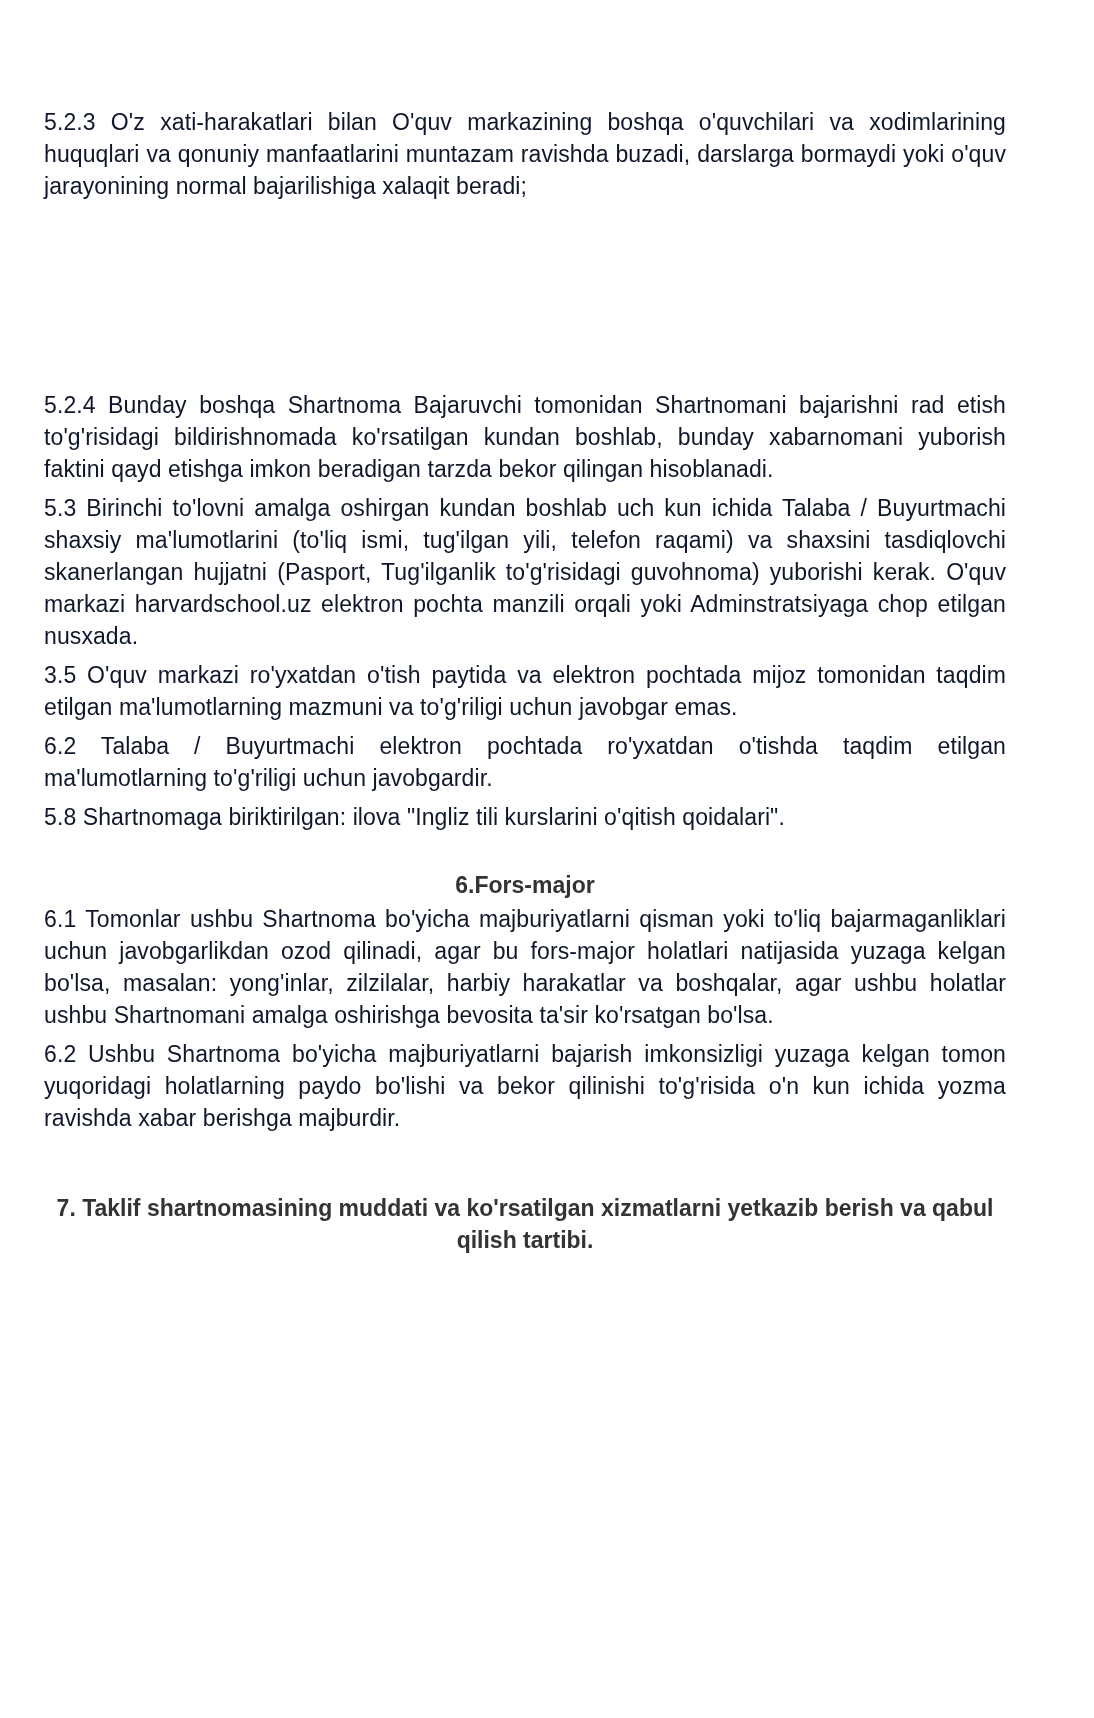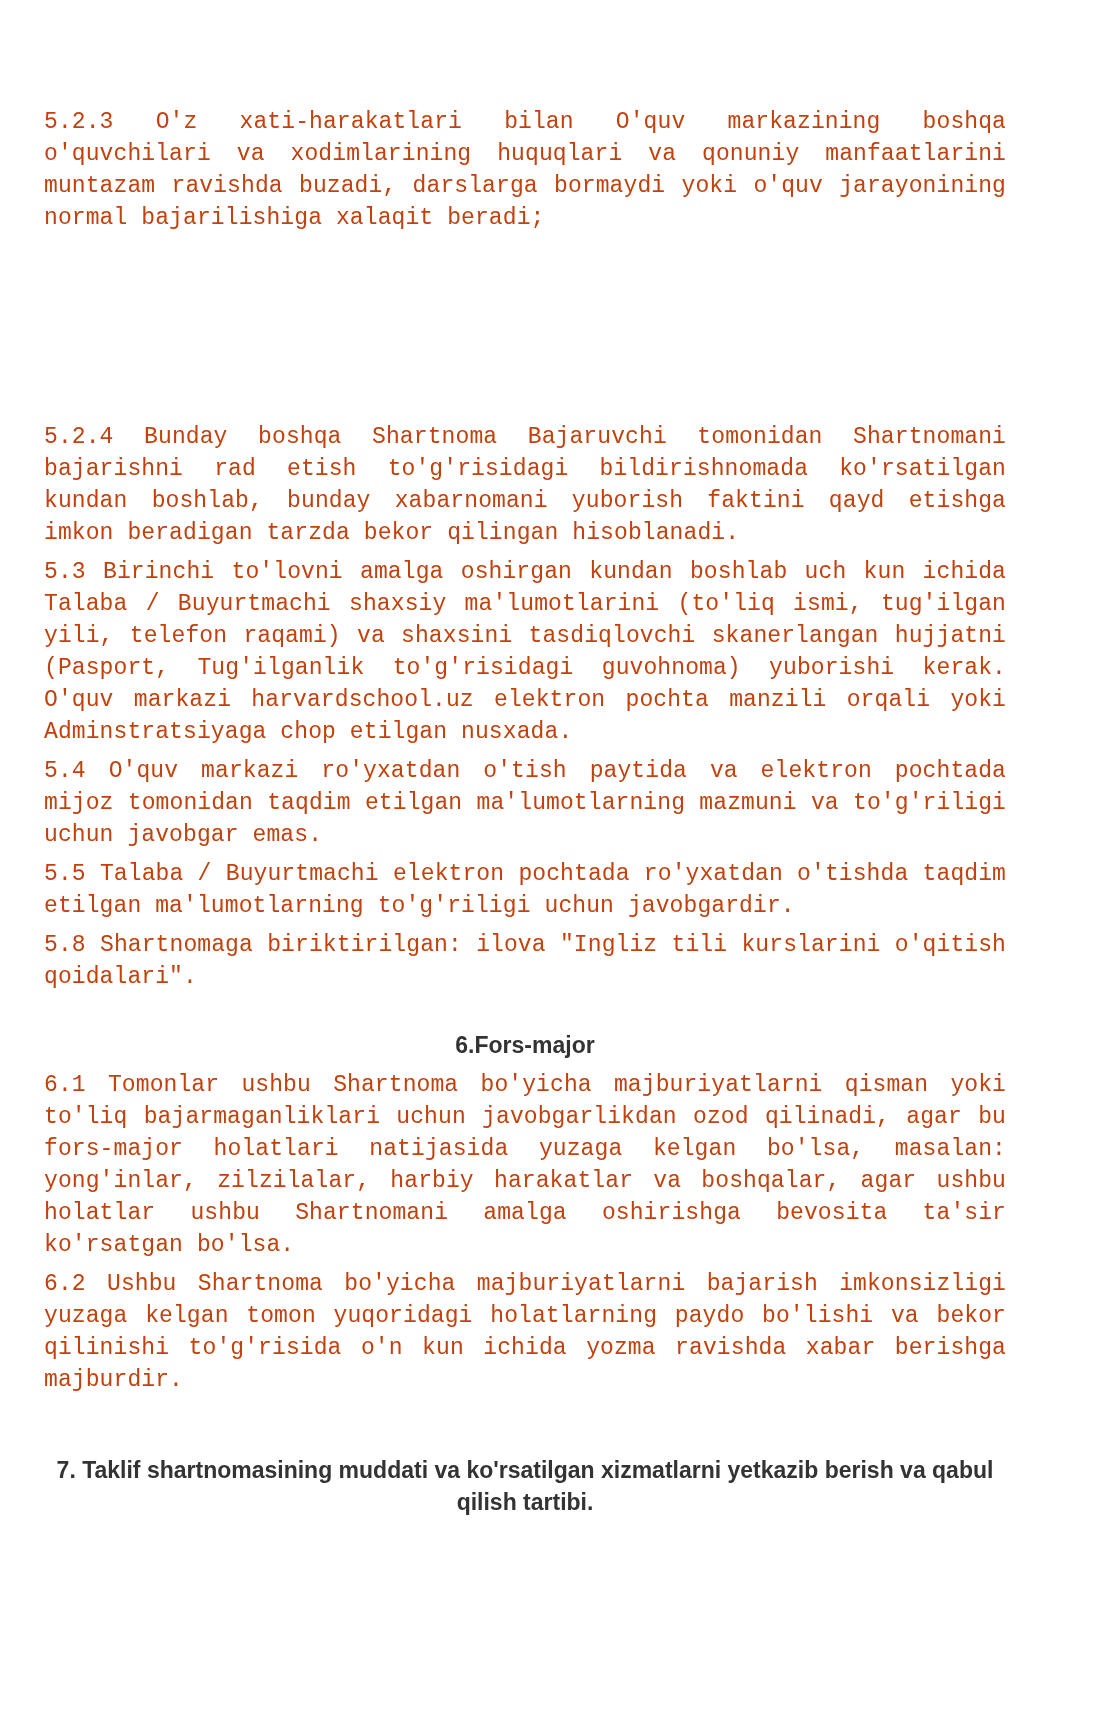--- a/index.html
+++ b/index.html
@@ -17,56 +17,55 @@
     height: 1718px;
     background: #ffffff;
     padding: 106px 88px 0 44px;
     color: #3a3a3a;
   }
   .para {
     font-size: 23px;
     line-height: 32px;
     text-align: justify;
     margin-bottom: 7px;
-    color: #c2410c;
+    color: #0f172a;
     letter-spacing: 0.1px;
-    font-family: Liberation Mono, monospace;
   }
   .gap-large {
     height: 180px;
   }
   .heading-center {
     font-size: 23px;
     line-height: 32px;
     font-weight: bold;
     text-align: center;
     color: #333333;
   }
   .heading-fors {
     margin-top: 36px;
-    margin-bottom: 8px;
+    margin-bottom: 2px;
   }
   .heading-seven {
     margin-top: 58px;
     padding: 0 8px;
   }
 </style>
 </head>
 <body>
 
 <div class="page">
 
   <p class="para">5.2.3 O'z xati-harakatlari bilan O'quv markazining boshqa o'quvchilari va xodimlarining huquqlari va qonuniy manfaatlarini muntazam ravishda buzadi, darslarga bormaydi yoki o'quv jarayonining normal bajarilishiga xalaqit beradi;</p>
 
   <div class="gap-large"></div>
 
   <p class="para">5.2.4 Bunday boshqa Shartnoma Bajaruvchi tomonidan Shartnomani bajarishni rad etish to'g'risidagi bildirishnomada ko'rsatilgan kundan boshlab, bunday xabarnomani yuborish faktini qayd etishga imkon beradigan tarzda bekor qilingan hisoblanadi.</p>
   <p class="para">5.3 Birinchi to'lovni amalga oshirgan kundan boshlab uch kun ichida Talaba / Buyurtmachi shaxsiy ma'lumotlarini (to'liq ismi, tug'ilgan yili, telefon raqami) va shaxsini tasdiqlovchi skanerlangan hujjatni (Pasport, Tug'ilganlik to'g'risidagi guvohnoma) yuborishi kerak. O'quv markazi harvardschool.uz elektron pochta manzili orqali yoki Adminstratsiyaga chop etilgan nusxada.</p>
-  <p class="para">5.4 O'quv markazi ro'yxatdan o'tish paytida va elektron pochtada mijoz tomonidan taqdim etilgan ma'lumotlarning mazmuni va to'g'riligi uchun javobgar emas.</p>
-  <p class="para">5.5 Talaba / Buyurtmachi elektron pochtada ro'yxatdan o'tishda taqdim etilgan ma'lumotlarning to'g'riligi uchun javobgardir.</p>
+  <p class="para">3.5 O'quv markazi ro'yxatdan o'tish paytida va elektron pochtada mijoz tomonidan taqdim etilgan ma'lumotlarning mazmuni va to'g'riligi uchun javobgar emas.</p>
+  <p class="para">6.2 Talaba / Buyurtmachi elektron pochtada ro'yxatdan o'tishda taqdim etilgan ma'lumotlarning to'g'riligi uchun javobgardir.</p>
   <p class="para">5.8 Shartnomaga biriktirilgan: ilova "Ingliz tili kurslarini o'qitish qoidalari".</p>
 
   <h2 class="heading-center heading-fors">6.Fors-major</h2>
 
   <p class="para">6.1 Tomonlar ushbu Shartnoma bo'yicha majburiyatlarni qisman yoki to'liq bajarmaganliklari uchun javobgarlikdan ozod qilinadi, agar bu fors-major holatlari natijasida yuzaga kelgan bo'lsa, masalan: yong'inlar, zilzilalar, harbiy harakatlar va boshqalar, agar ushbu holatlar ushbu Shartnomani amalga oshirishga bevosita ta'sir ko'rsatgan bo'lsa.</p>
   <p class="para">6.2 Ushbu Shartnoma bo'yicha majburiyatlarni bajarish imkonsizligi yuzaga kelgan tomon yuqoridagi holatlarning paydo bo'lishi va bekor qilinishi to'g'risida o'n kun ichida yozma ravishda xabar berishga majburdir.</p>
 
   <h2 class="heading-center heading-seven">7. Taklif shartnomasining muddati va ko'rsatilgan xizmatlarni yetkazib berish va qabul qilish tartibi.</h2>
 
 </div>

